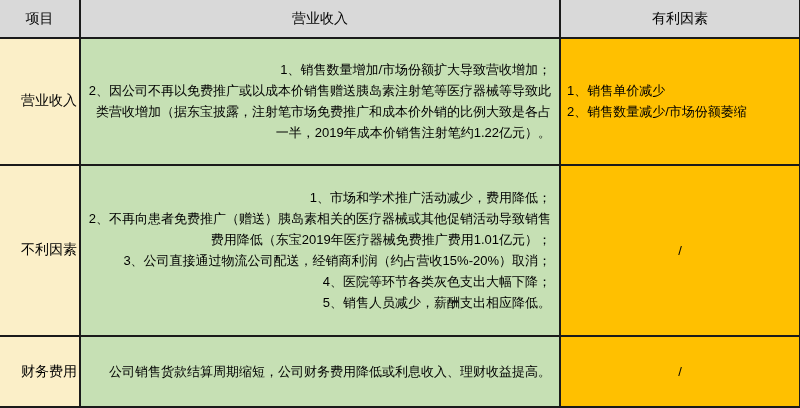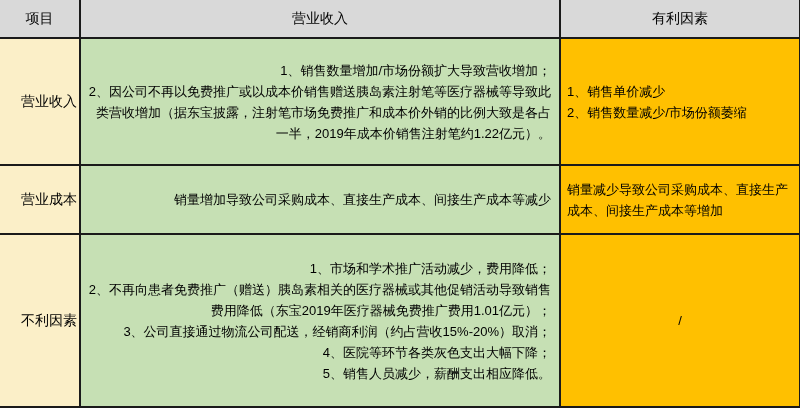--- a/index.html
+++ b/index.html
@@ -96,29 +96,29 @@
       </tr>
     </thead>
     <tbody>
       <tr class="r1">
         <td class="item-cell">营业收入</td>
         <td class="fav-cell">1、销售数量增加/市场份额扩大导致营收增加；
 2、因公司不再以免费推广或以成本价销售赠送胰岛素注射笔等医疗器械等导致此类营收增加（据东宝披露，注射笔市场免费推广和成本价外销的比例大致是各占一半，2019年成本价销售注射笔约1.22亿元）。</td>
         <td class="unfav-cell">1、销售单价减少
 2、销售数量减少/市场份额萎缩</td>
       </tr>
-      <tr class="r2">
-        <td class="item-cell">营业成本</td>
-        <td class="fav-cell">销量增加导致公司采购成本、直接生产成本、间接生产成本等减少</td>
-        <td class="unfav-cell">销量减少导致公司采购成本、直接生产成本、间接生产成本等增加</td>
-      </tr>
       <tr class="r3">
         <td class="item-cell">不利因素</td>
         <td class="fav-cell">1、市场和学术推广活动减少，费用降低；
 2、不再向患者免费推广（赠送）胰岛素相关的医疗器械或其他促销活动导致销售费用降低（东宝2019年医疗器械免费推广费用1.01亿元）；
 3、公司直接通过物流公司配送，经销商利润（约占营收15%-20%）取消；
 4、医院等环节各类灰色支出大幅下降；
 5、销售人员减少，薪酬支出相应降低。</td>
         <td class="unfav-cell slash-center">/</td>
       </tr>
+      <tr class="r4">
+        <td class="item-cell">财务费用</td>
+        <td class="fav-cell">公司销售货款结算周期缩短，公司财务费用降低或利息收入、理财收益提高。</td>
+        <td class="unfav-cell slash-center">/</td>
+      </tr>
     </tbody>
   </table>
 </div>
 
 </body></html>

